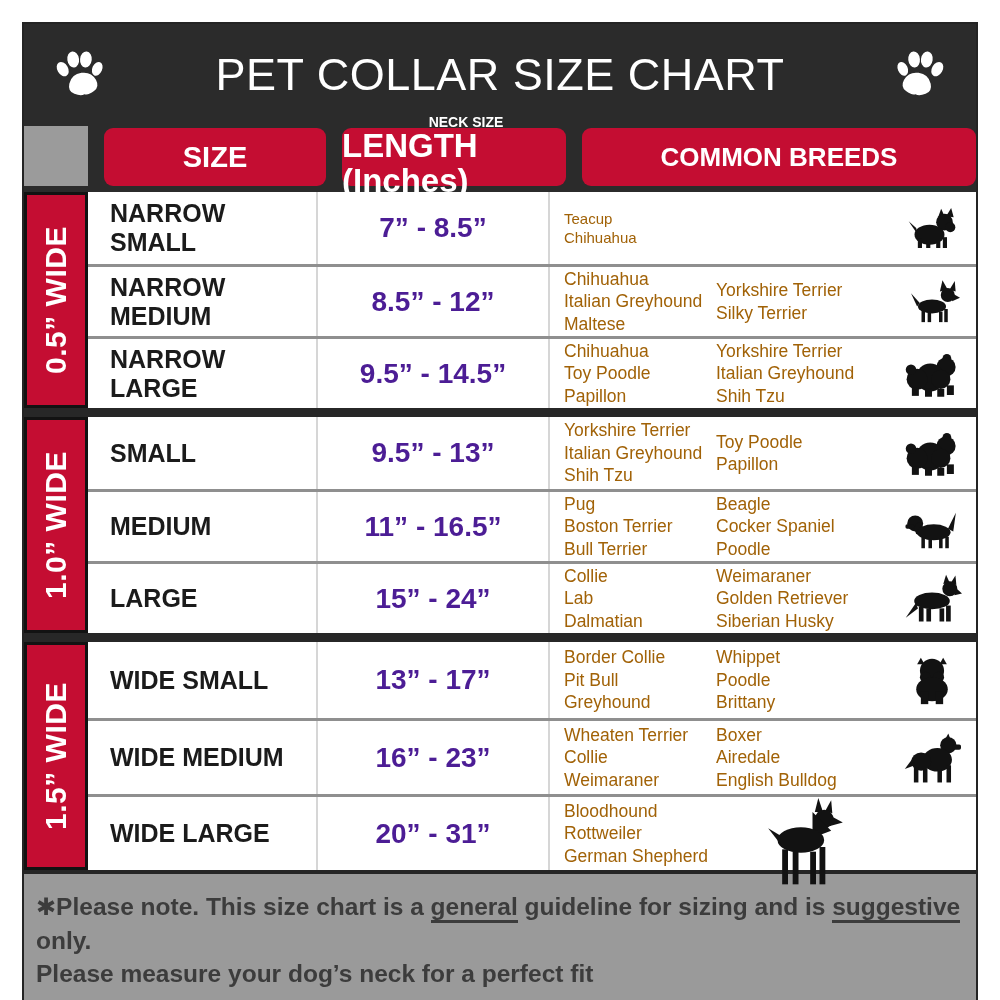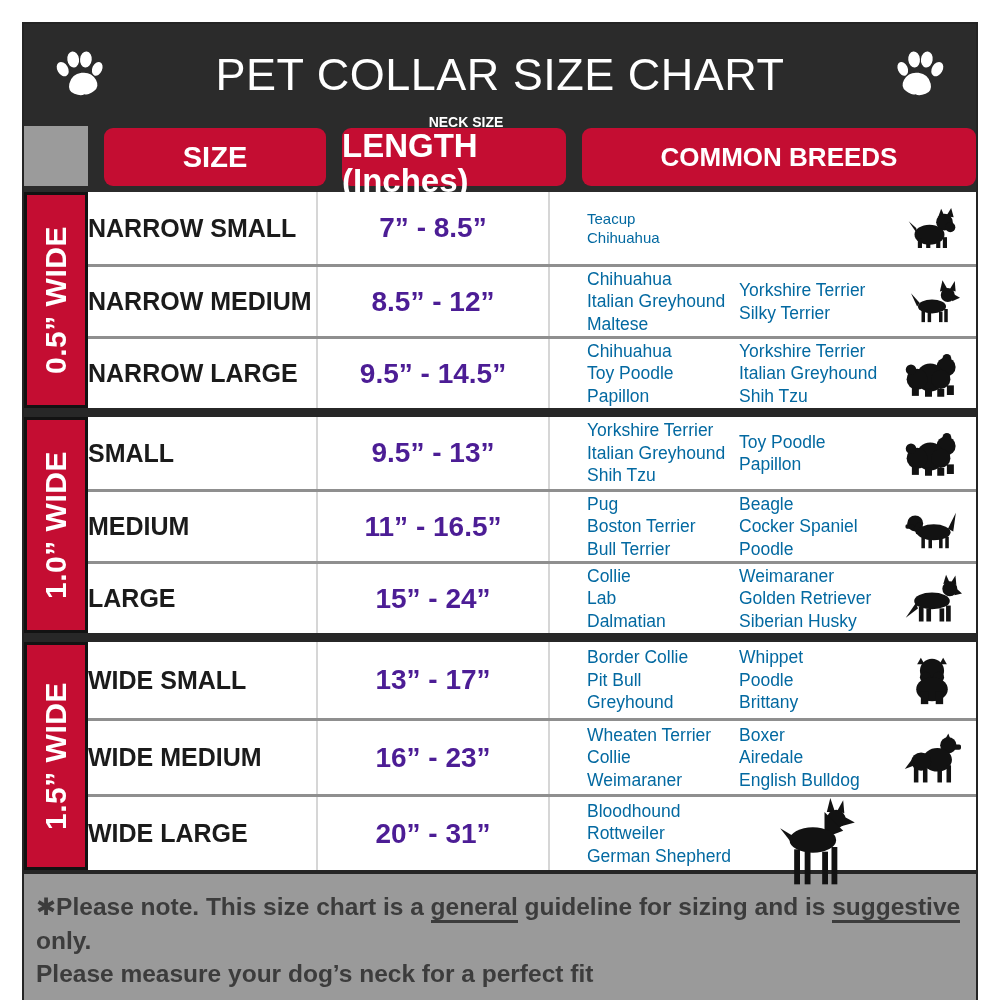--- a/index.html
+++ b/index.html
@@ -34,26 +34,26 @@
   .band{width:64px;background:var(--red,#C40D32);border:3px solid #121212;
         box-sizing:border-box;display:flex;align-items:center;justify-content:center;}
   .band span{transform:rotate(-90deg);white-space:nowrap;color:#fff;
              font-weight:bold;font-size:30px;letter-spacing:.5px;}
   .rows{flex:1;background:#fff;}
   .row{display:grid;grid-template-columns:230px 232px 1fr;height:72px;
        box-sizing:border-box;}
   .g3 .row{height:76px;}
   .row + .row{border-top:3px solid #8F8F8F;}
   .cell{box-sizing:border-box;}
-  .c-size{display:flex;align-items:center;padding-left:0;font-size:25px;
+  .c-size{display:flex;align-items:center;padding-left:22px;font-size:25px;
           font-weight:bold;color:#1b1b1b;border-right:2px solid #d6d6d6;}
   .c-neck{display:flex;align-items:center;justify-content:center;font-size:28px;
           font-weight:bold;color:#4c1d95;border-right:2px solid #d6d6d6;}
   .c-breeds{display:grid;grid-template-columns:152px 1fr 88px;align-items:center;
-            padding-left:37px;font-size:17.5px;line-height:1.28;color:#0369a1;}
+            padding-left:14px;font-size:17.5px;line-height:1.28;color:#a16207;}
   .bcol{white-space:pre-line;}
   .small-b .bcol{font-size:15px;}
   .bicon{display:flex;align-items:center;justify-content:center;}
   .bicon svg{display:block;}
   .dog{fill:#121212;}
   .dob-wrap{position:relative;z-index:3;align-self:end;margin-bottom:-26px;}
   .gsep{height:9px;background:#272727;}
 
   
   .footer{background:var(--gray,#9A9A9A);border-top:4px solid #262626;

